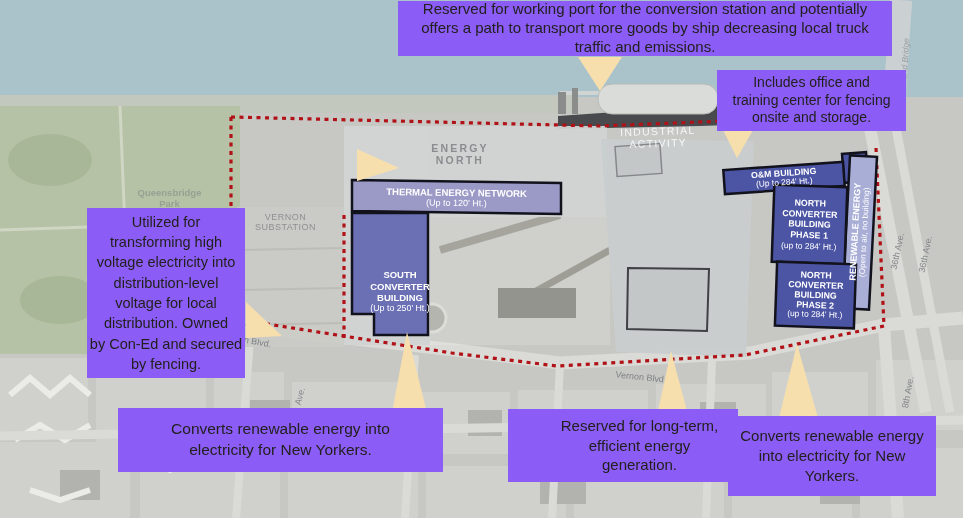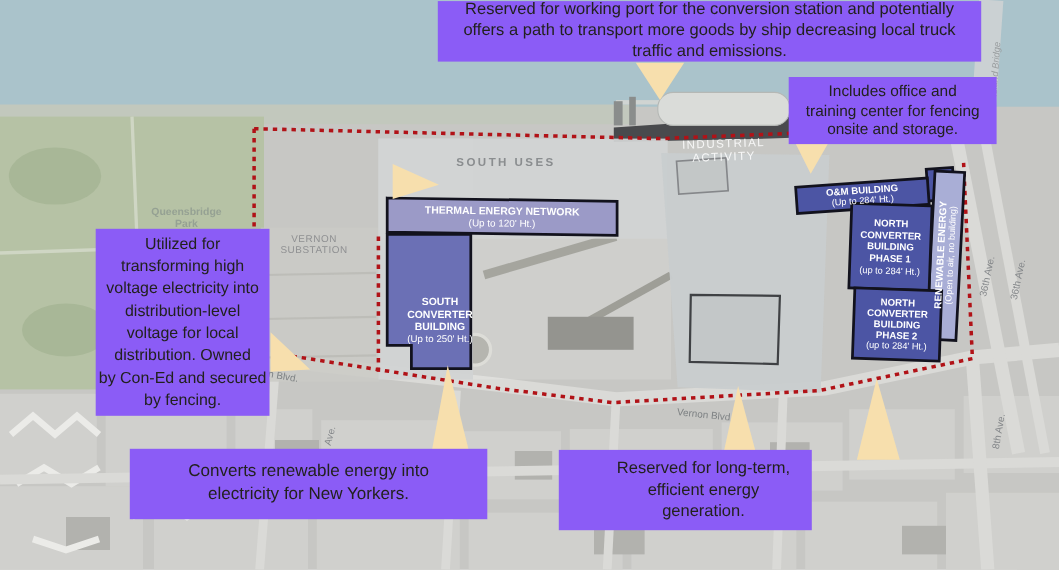--- a/index.html
+++ b/index.html
@@ -102,21 +102,21 @@
     <rect x="344" y="126" width="86" height="219" fill="#d1d3d3" opacity="0.94"></rect>
     <polygon points="601,139 754,141 746,357 616,352" fill="#c9cdce" opacity="0.96"></polygon>
     <rect x="616" y="145" width="45" height="30" fill="#c3c7c7" stroke="#85878a" stroke-width="1.5" transform="rotate(-4 638 160)"></rect>
     <polygon points="628,268 709,269 707,331 627,329" fill="#c3c7c8" stroke="#3f4144" stroke-width="2"></polygon>
   </svg>
 
   <div class="maplabel" style="left:122px;top:188px;width:95px;font-size:9.5px;font-weight:700;color:#95a193;text-align:center;">Queensbridge
 Park</div>
   <div class="maplabel" style="left:248px;top:212px;width:75px;font-size:9px;letter-spacing:0.5px;color:#8f9092;">VERNON
 SUBSTATION</div>
-  <div class="maplabel" style="left:405px;top:142px;width:110px;font-size:10.5px;font-weight:700;letter-spacing:2.2px;color:#8a8d8f;">SOUTH USES</div>
+  <div class="maplabel" style="left:405px;top:142px;width:110px;font-size:10.5px;font-weight:700;letter-spacing:2.2px;color:#8a8d8f;">ENERGY NORTH</div>
   <div class="maplabel" style="left:598px;top:125px;width:120px;font-size:10.5px;letter-spacing:1.3px;color:#ffffff;opacity:.85;transform:rotate(-2deg);">INDUSTRIAL ACTIVITY</div>
   <div class="maplabel" style="left:610px;top:372px;width:62px;font-size:9px;transform:rotate(6deg);color:#7d8183;">Vernon Blvd.</div>
   <div class="maplabel" style="left:235px;top:337px;width:45px;font-size:9px;transform:rotate(10deg);color:#7d8183;">n Blvd.</div>
   <div class="maplabel" style="left:285px;top:391px;width:30px;font-size:9px;transform:rotate(-75deg);">Ave.</div>
   <div class="maplabel" style="left:870px;top:246px;width:55px;font-size:9px;transform:rotate(-78deg);">36th Ave.</div>
   <div class="maplabel" style="left:898px;top:249px;width:55px;font-size:9px;transform:rotate(-78deg);">36th Ave.</div>
   <div class="maplabel" style="left:885px;top:387px;width:46px;font-size:9px;transform:rotate(-80deg);">8th Ave.</div>
   <div class="maplabel" style="left:858px;top:58px;width:95px;font-size:8.5px;font-style:italic;color:#9a9ea0;transform:rotate(-86deg);">Island Bridge</div>
 
   <svg class="layer" width="963" height="518" viewBox="0 0 963 518">
@@ -198,14 +198,17 @@
 distribution-level
 voltage for local
 distribution. Owned
 by Con-Ed and secured
 by fencing.</div>
   <div class="callout" style="left:118px;top:408px;width:325px;height:64px;font-size:15.5px;line-height:1.35;">Converts renewable energy into
 electricity for New Yorkers.</div>
   <div class="callout" style="left:508px;top:409px;width:197px;height:73px;font-size:15px;line-height:1.3;padding-left:33px;">Reserved for long-term,
 efficient energy
 generation.</div>
+  <div class="callout" style="left:728px;top:416px;width:208px;height:80px;font-size:15px;line-height:1.35;">Converts renewable energy
+into  electricity for New
+Yorkers.</div>
 
 </div>
 
 </body></html>

